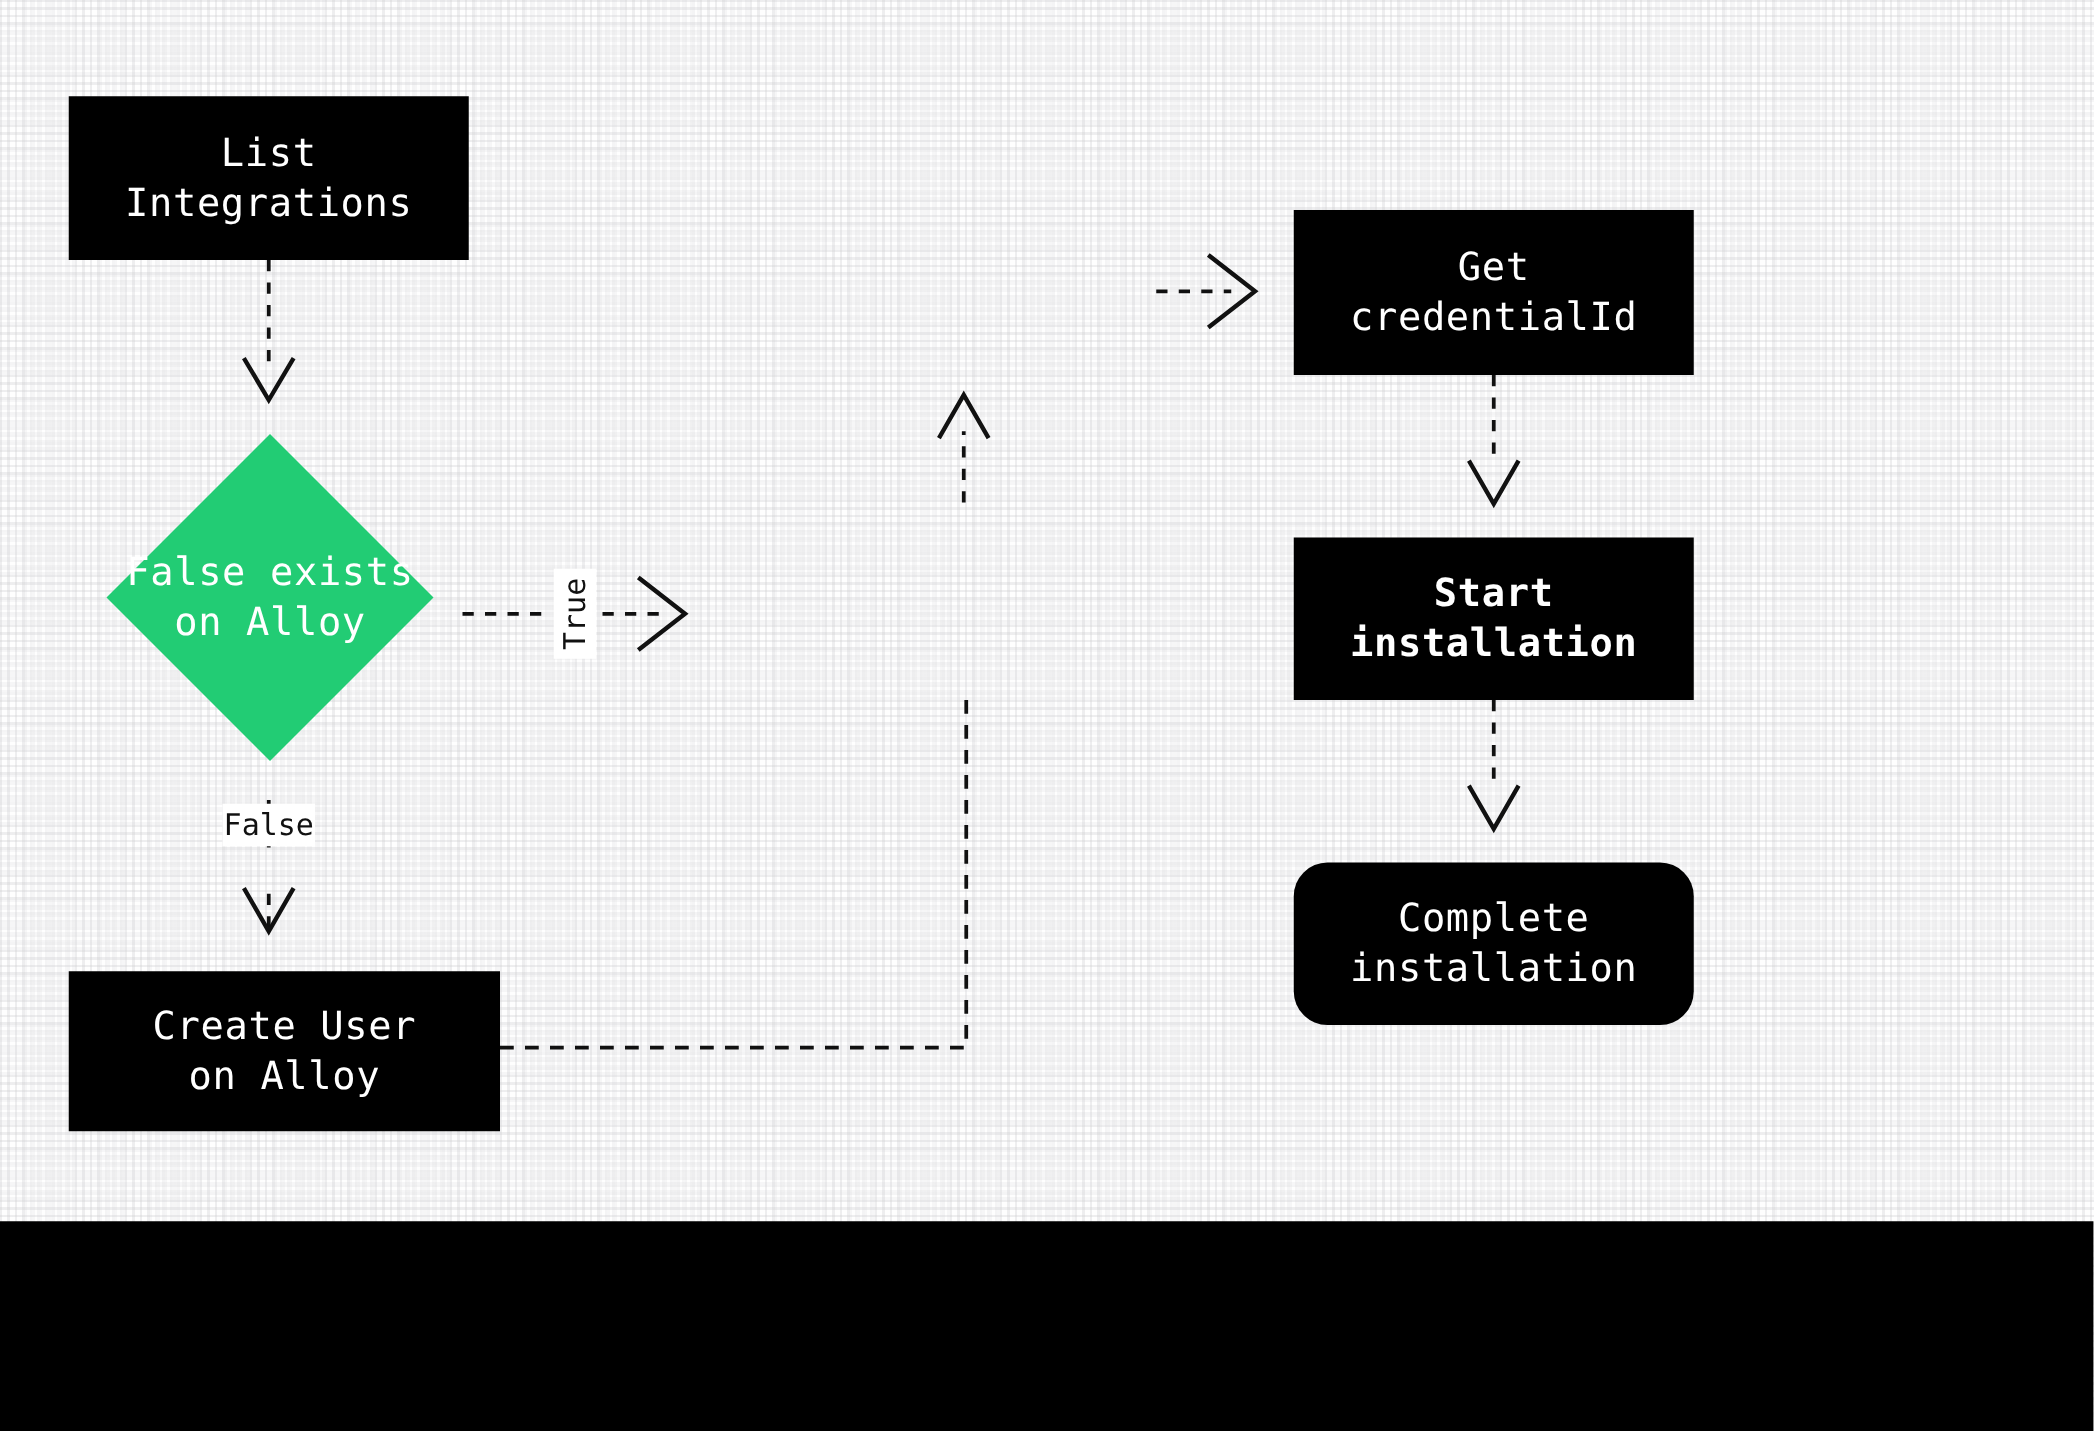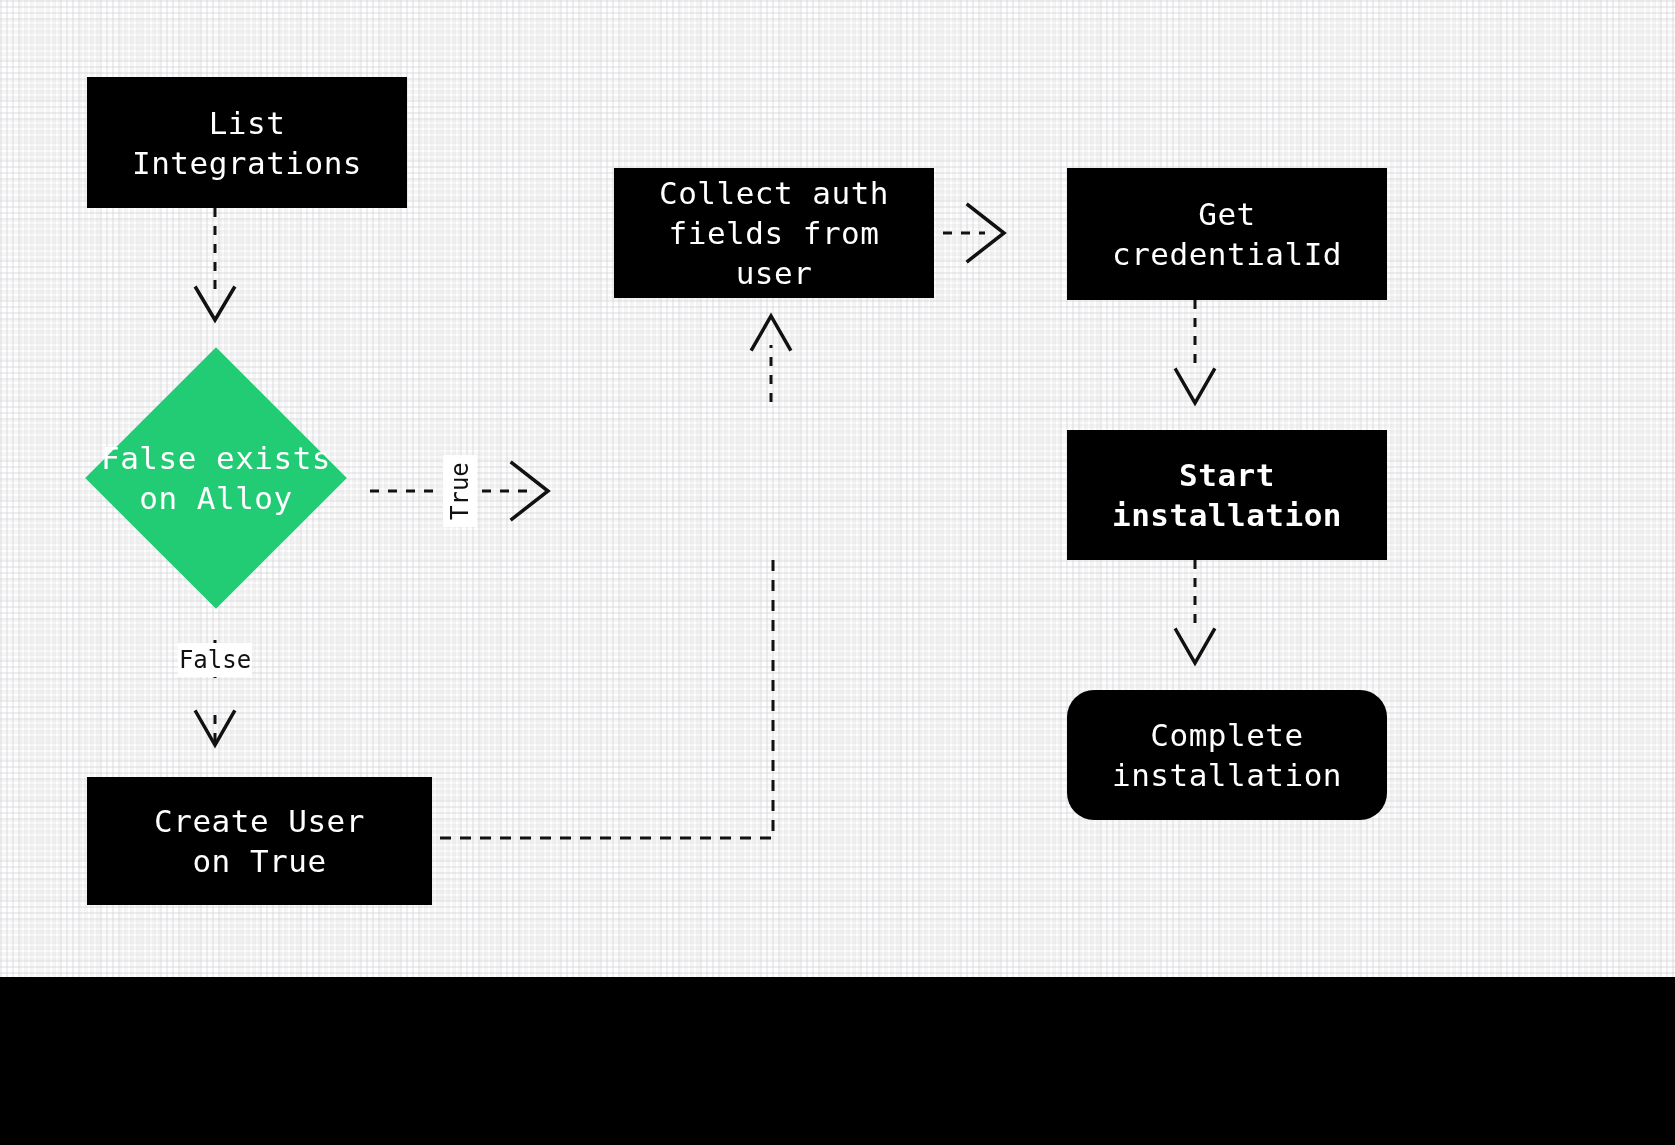--- a/index.html
+++ b/index.html
@@ -49,21 +49,20 @@
     display: flex;
     align-items: center;
     justify-content: center;
     text-align: center;
     font-family: "DejaVu Sans Mono", "Liberation Mono", monospace;
     font-size: 31px;
     line-height: 40px;
     letter-spacing: 0.5px;
     white-space: pre-line;
     box-sizing: border-box;
-    margin-left: 32px;
   }
   .diamond-wrap {
     position: absolute;
     display: flex;
     align-items: center;
     justify-content: center;
   }
   .diamond-shape {
     position: absolute;
     left: 50%;
@@ -165,26 +164,23 @@
   <div class="node" style="left:55px; top:77px; width:320px; height:131px;">List
 Integrations</div>
 
   <div class="diamond-wrap" style="left:85px; top:347px; width:262px; height:262px;">
     <div class="diamond-shape" style="width:185px; height:185px;"></div>
     <div class="diamond-label">False exists
 on Alloy</div>
   </div>
 
   <div class="node" style="left:55px; top:777px; width:345px; height:128px;">Create User
-on True</div>
+on Alloy</div>
 
 
-  <div class="node" style="left:582px; top:168px; width:320px; height:130px;">Collect auth
-fields from
-user</div>
 
   <div class="node" style="left:1035px; top:168px; width:320px; height:132px;">Get
 credentialId</div>
 
   <div class="node" style="left:1035px; top:430px; width:320px; height:130px;font-weight:bold;">Start
 installation</div>
 
   <div class="node" style="left:1035px; top:690px; width:320px; height:130px;border-radius:27px;">Complete
 installation</div>
 

